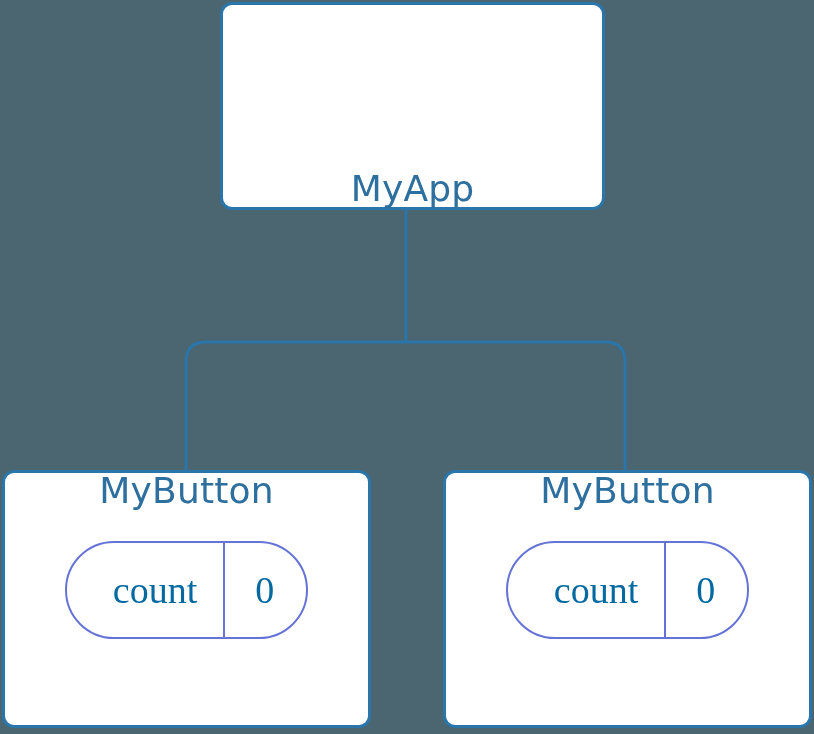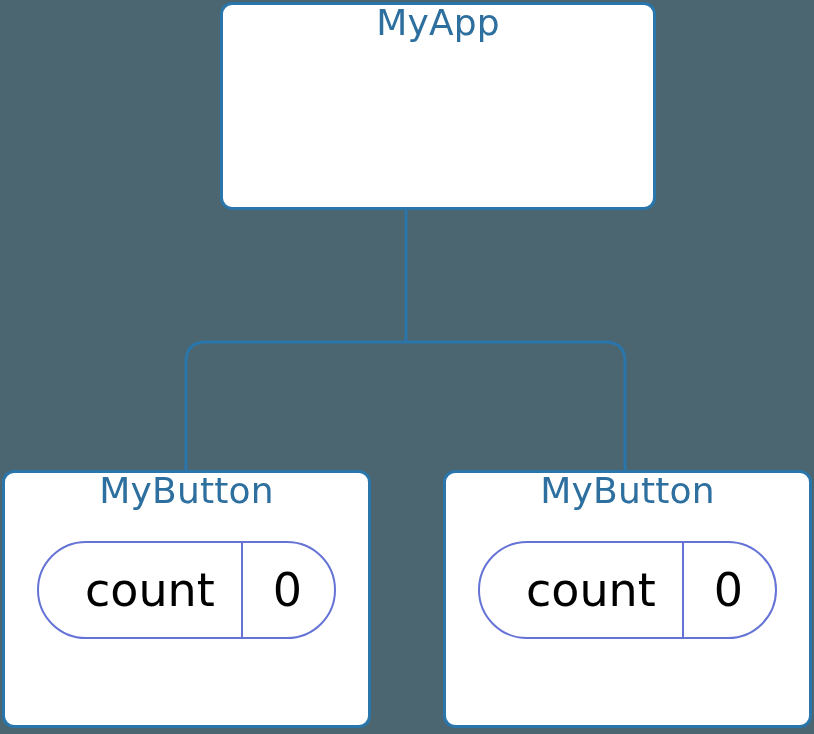--- a/index.html
+++ b/index.html
@@ -39,23 +39,23 @@
     border: 3px solid #2a75a9;
     border-radius: 12px;
     display: flex;
     flex-direction: column;
     align-items: center;
   }
 
   .node-root {
     left: 220px;
     top: 2px;
-    width: 436px;
+    width: 385px;
     height: 208px;
-    justify-content: flex-start;
+    justify-content: flex-end;
   }
 
   .node-child-left {
     left: 2px;
     top: 470px;
     width: 369px;
     height: 258px;
   }
 
   .node-child-right {
@@ -88,25 +88,26 @@
     display: flex;
     align-items: stretch;
     overflow: hidden;
   }
 
   .state-key,
   .state-value {
     display: flex;
     align-items: center;
     justify-content: center;
-    color: #000000;
-    font-size: 46px;
+    color: #0369a1;
+    font-size: 38px;
     font-weight: 400;
     line-height: 1;
     white-space: nowrap;
+    font-family: Liberation Serif, serif;
   }
 
   .state-key {
     padding: 0 26px 0 46px;
   }
 
   .state-value {
     border-left: 2px solid #6573d6;
     padding: 0 32px 0 30px;
   }

